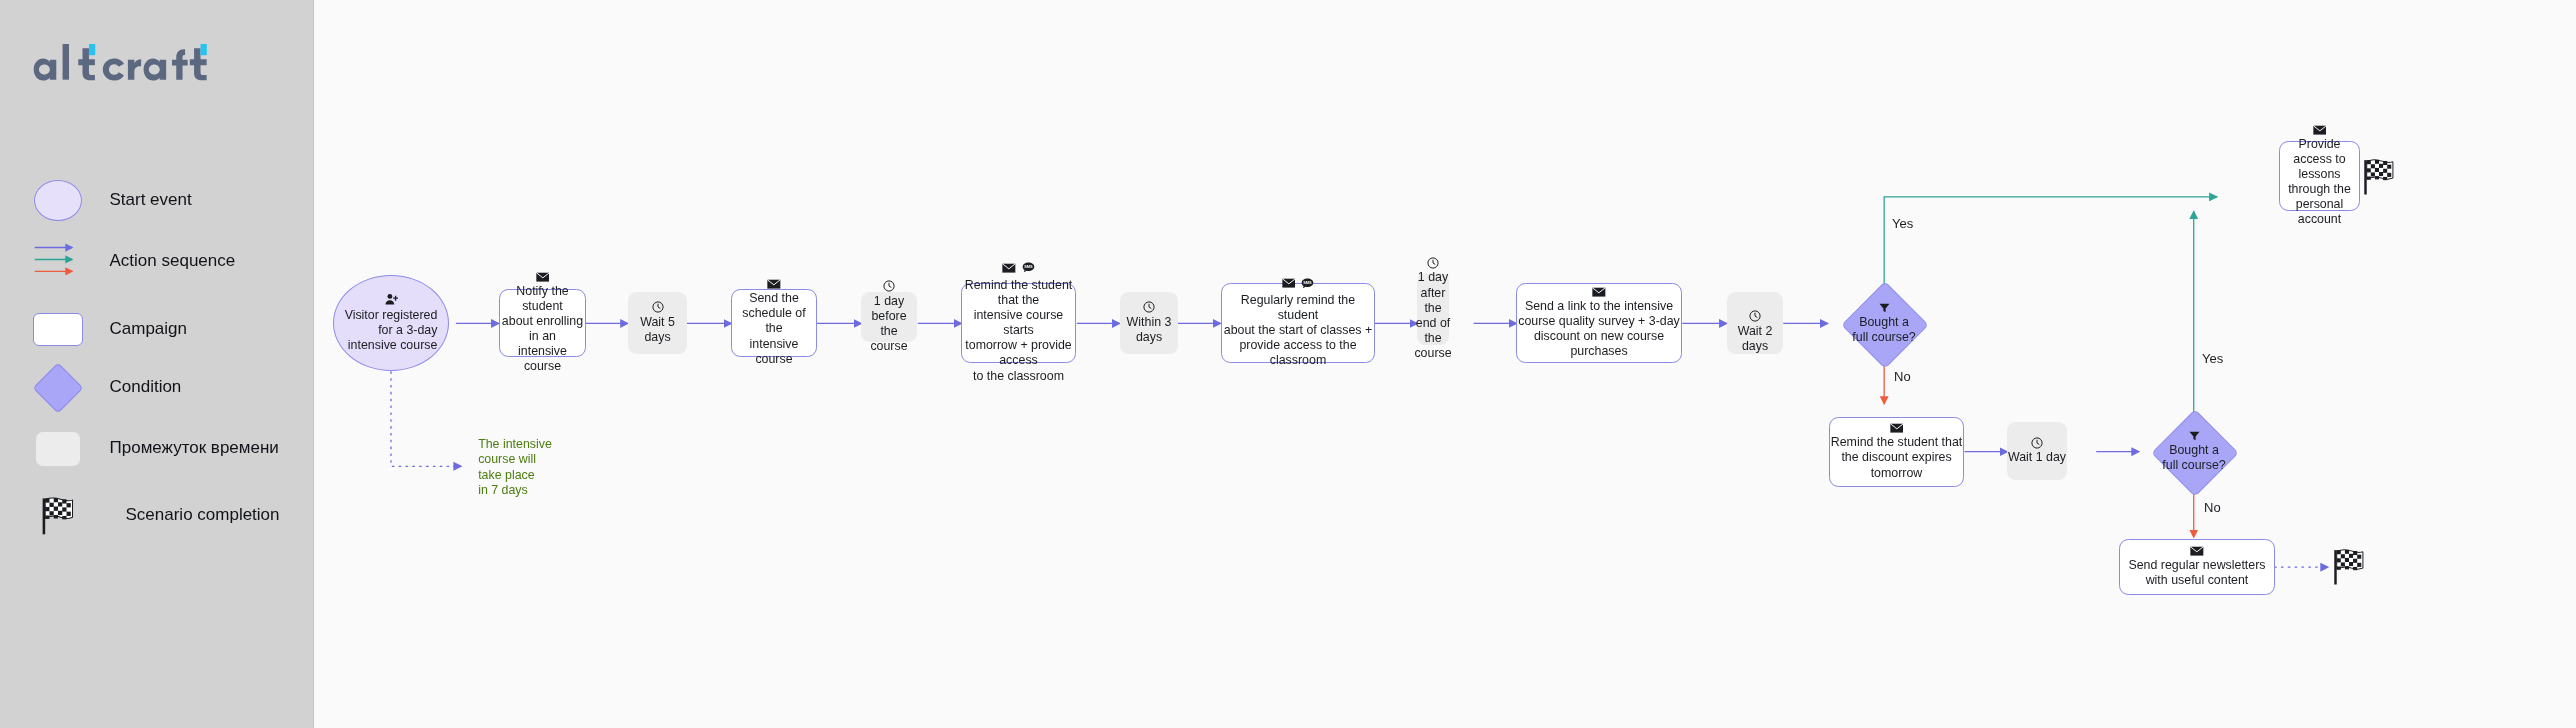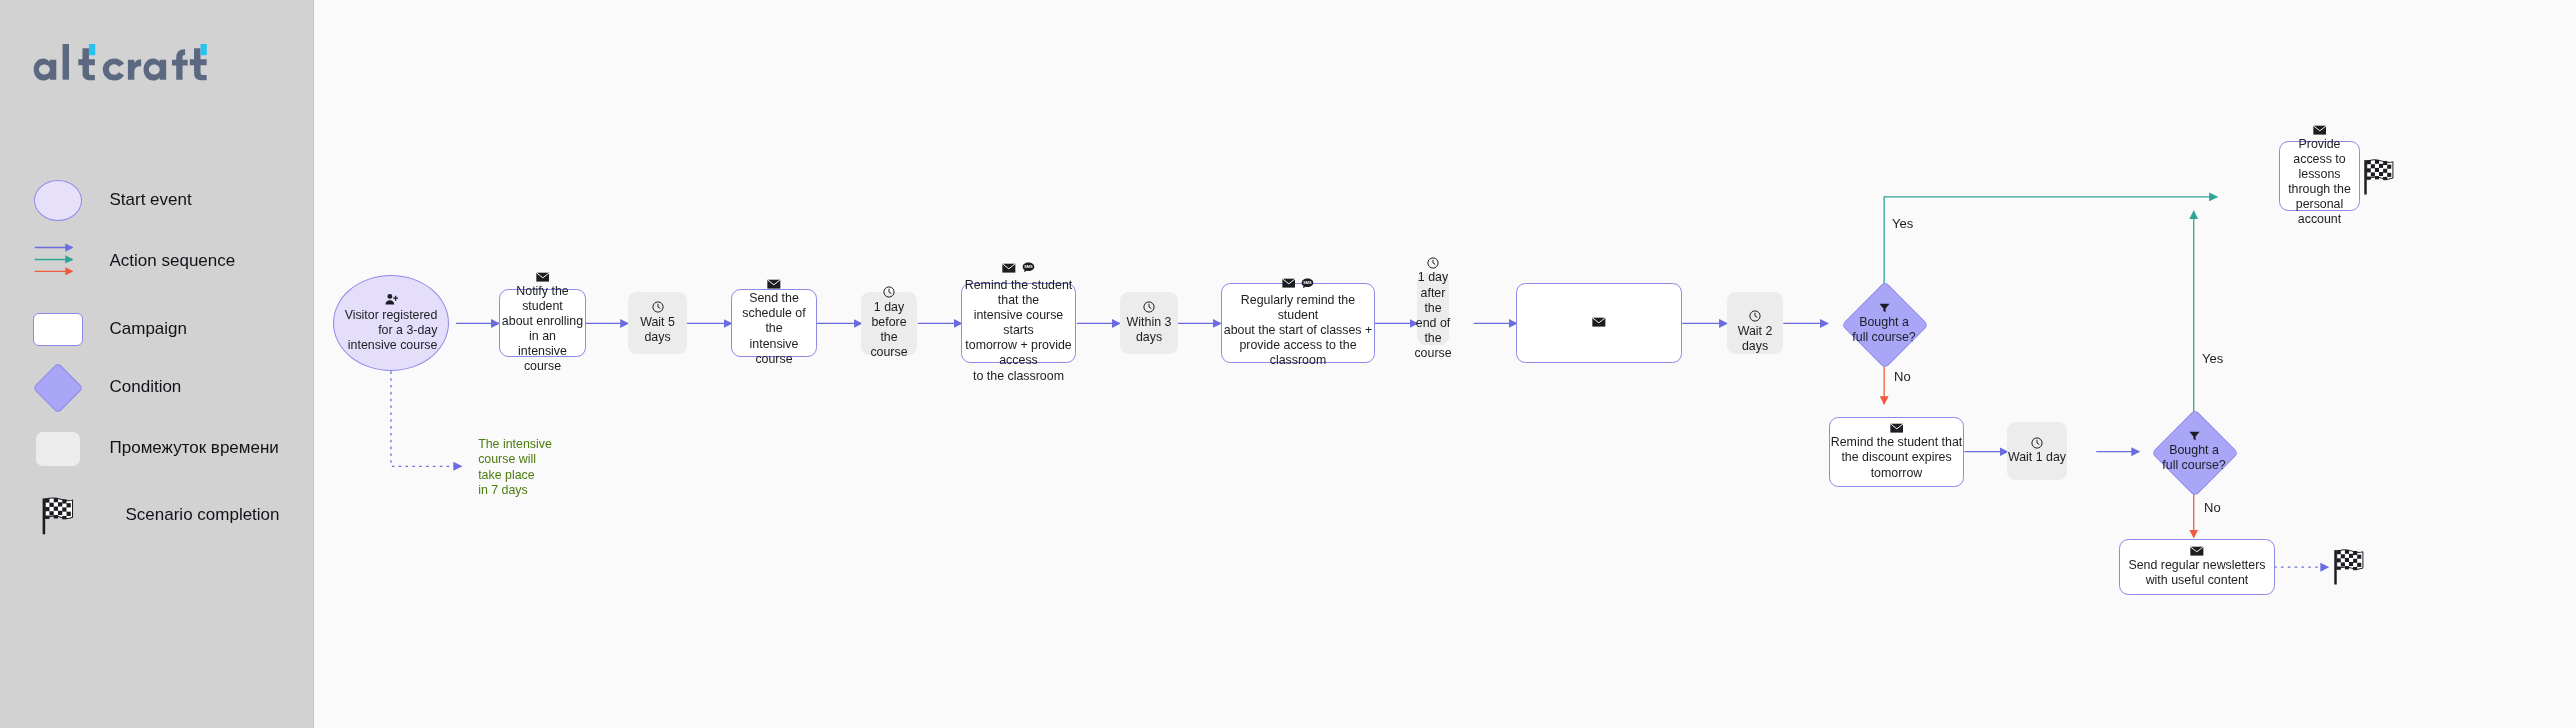--- a/index.html
+++ b/index.html
@@ -400,21 +400,21 @@
         <svg width="13.7" height="10.3" viewBox="0 0 20 14" aria-hidden="true">
           <rect x="0.5" y="0.5" width="19" height="13" fill="#1b1d21"></rect>
           <path d="M0.5 0.5 L10 8 L19.5 0.5" fill="none" stroke="#ffffff" stroke-width="1.4"></path>
         </svg>
       </div>
       <div class="ntext">Send the
 schedule of the
 intensive course</div>
     </div>
 
-    <div class="node n-wait" style="left:547px; top:292px; width:56px; height:63px;align-items:center;">
+    <div class="node n-wait" style="left:547px; top:292px; width:56px; height:50px;align-items:center;">
       <div class="icon-row">
         <svg width="12" height="12" viewBox="0 0 16 16" aria-hidden="true">
           <circle cx="8" cy="8" r="6.8" fill="none" stroke="#1b1d21" stroke-width="1.3"></circle>
           <path d="M8 4.2 V8 L10.6 9.6" fill="none" stroke="#1b1d21" stroke-width="1.3" stroke-linecap="round"></path>
         </svg>
       </div>
       <div class="ntext">1 day before
 the course</div>
     </div>
 
@@ -482,20 +482,24 @@
 the course</div>
     </div>
 
     <div class="node n-campaign" style="left:1202px; top:283px; width:166px; height:80px;">
       <div class="icon-row">
         <svg width="13.7" height="10.3" viewBox="0 0 20 14" aria-hidden="true">
           <rect x="0.5" y="0.5" width="19" height="13" fill="#1b1d21"></rect>
           <path d="M0.5 0.5 L10 8 L19.5 0.5" fill="none" stroke="#ffffff" stroke-width="1.4"></path>
         </svg>
       </div>
+      <div class="ntext">Send a link to the intensive
+course quality survey + 3-day
+discount on new course
+purchases</div>
     </div>
 
     <div class="node n-wait" style="left:1413px; top:292px; width:56px; height:62px;justify-content:flex-end;">
       <div class="icon-row">
         <svg width="12" height="12" viewBox="0 0 16 16" aria-hidden="true">
           <circle cx="8" cy="8" r="6.8" fill="none" stroke="#1b1d21" stroke-width="1.3"></circle>
           <path d="M8 4.2 V8 L10.6 9.6" fill="none" stroke="#1b1d21" stroke-width="1.3" stroke-linecap="round"></path>
         </svg>
       </div>
       <div class="ntext">Wait 2 days</div>

